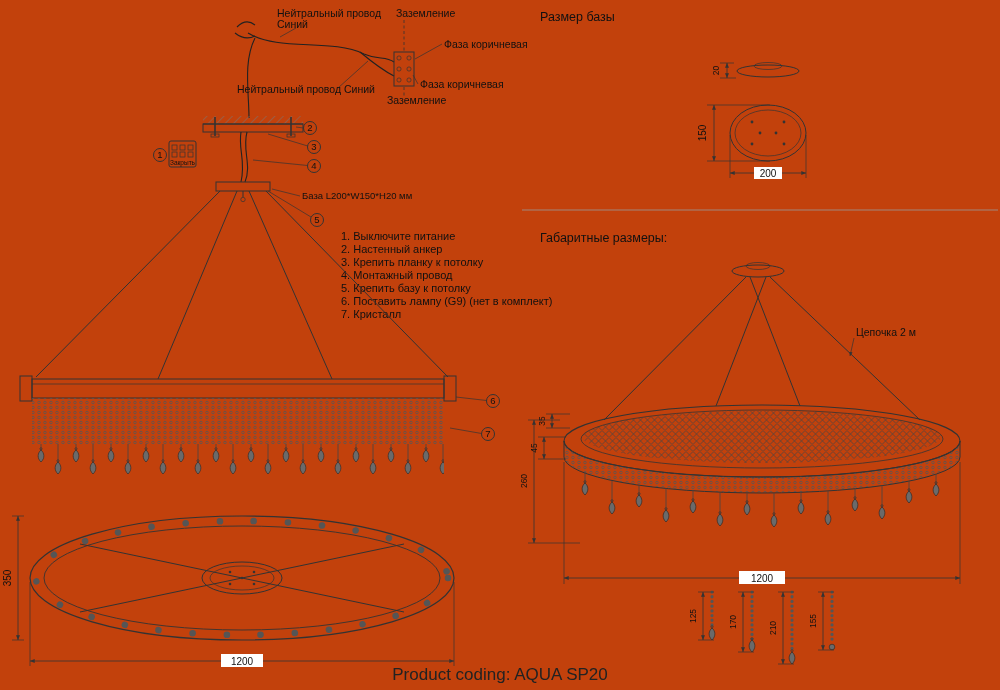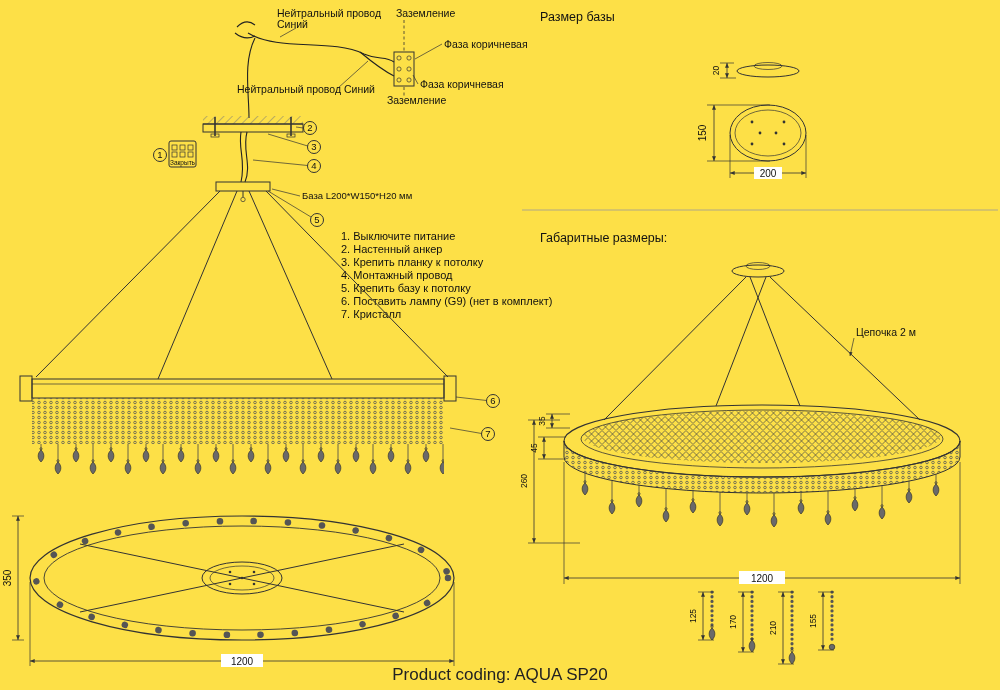--- a/index.html
+++ b/index.html
@@ -1,16 +1,16 @@
 <!DOCTYPE html>
 <html><head>
 <meta charset="utf-8">
 <style>
   html,body{margin:0;padding:0;background:#fff}
-  #sheet{position:relative;width:1000px;height:690px;background:#fde047;font-family:"Liberation Sans",sans-serif;overflow:hidden}
+  #sheet{position:relative;width:1000px;height:690px;background:#c2410c;font-family:"Liberation Sans",sans-serif;overflow:hidden}
   svg{display:block}
   svg text{font-family:"Liberation Sans",sans-serif;fill:#111}
   .ln{stroke:#333;stroke-width:1;fill:none}
   .thin{stroke:#333;stroke-width:0.7;fill:none}
   .wire{stroke:#222;stroke-width:1.1;fill:none}
   .dash{stroke:#333;stroke-width:0.8;fill:none;stroke-dasharray:3 2.5}
   .dimln{stroke:#333;stroke-width:0.8;fill:none}
   .lbl{font-size:10.5px}
   .sm{font-size:9.5px}
   .tiny{font-size:6.5px}

